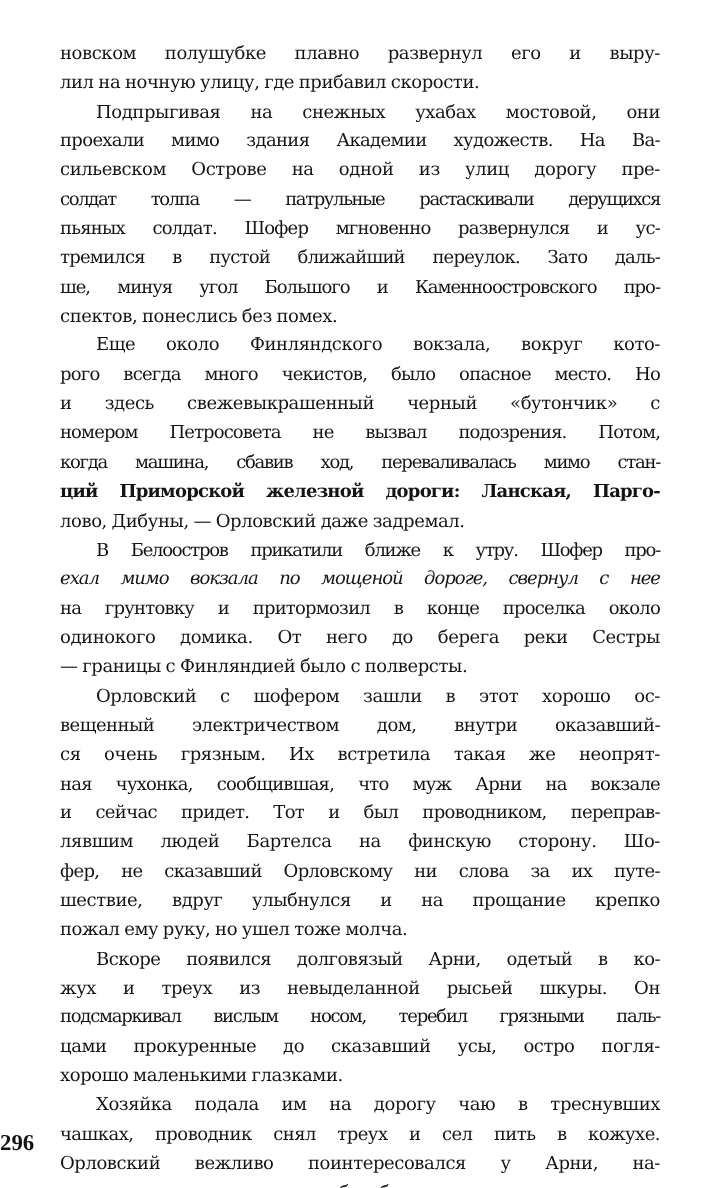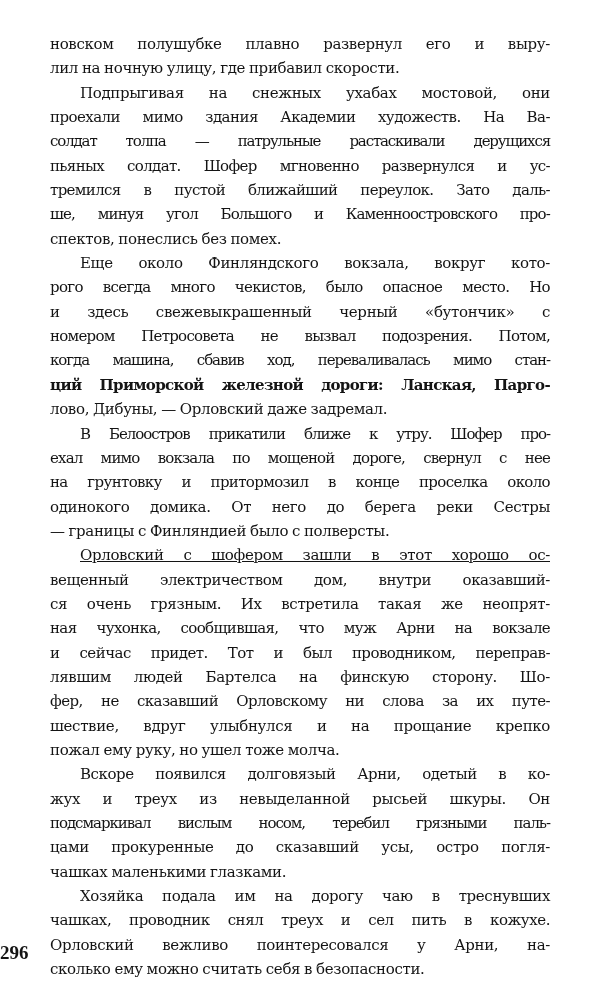--- a/index.html
+++ b/index.html
@@ -43,50 +43,51 @@
     }
   </style>
 </head>
 <body>
 
 <div class="page-text" id="page-text">
     <span class="line" style="letter-spacing: -0.35px;">новском полушубке плавно развернул его и выру-</span>
     <span class="line last" style="letter-spacing: -0.35px;">лил на ночную улицу, где прибавил скорости.</span>
     <span class="line indent" style="letter-spacing: -0.35px;">Подпрыгивая на снежных ухабах мостовой, они</span>
     <span class="line" style="letter-spacing: -0.55px;">проехали мимо здания Академии художеств. На Ва-</span>
+    <span class="line" style="letter-spacing: -0.35px;">сильевском Острове на одной из улиц дорогу пре-</span>
     <span class="line" style="letter-spacing: -1.15px;">солдат толпа — патрульные растаскивали дерущихся</span>
     <span class="line" style="letter-spacing: -0.65px;">пьяных солдат. Шофер мгновенно развернулся и ус-</span>
     <span class="line" style="letter-spacing: -0.65px;">тремился в пустой ближайший переулок. Зато даль-</span>
     <span class="line" style="letter-spacing: -0.85px;">ше, минуя угол Большого и Каменноостровского про-</span>
     <span class="line last" style="letter-spacing: -0.35px;">спектов, понеслись без помех.</span>
     <span class="line indent" style="letter-spacing: -0.35px;">Еще около Финляндского вокзала, вокруг кото-</span>
     <span class="line" style="letter-spacing: -0.65px;">рого всегда много чекистов, было опасное место. Но</span>
     <span class="line" style="letter-spacing: -0.35px;">и здесь свежевыкрашенный черный «бутончик» с</span>
     <span class="line" style="letter-spacing: -0.75px;">номером Петросовета не вызвал подозрения. Потом,</span>
     <span class="line" style="letter-spacing: -1.05px;">когда машина, сбавив ход, переваливалась мимо стан-</span>
     <span class="line" style="letter-spacing: -0.65px; font-weight: bold;">ций Приморской железной дороги: Ланская, Парго-</span>
     <span class="line last" style="letter-spacing: -0.35px;">лово, Дибуны, — Орловский даже задремал.</span>
     <span class="line indent" style="letter-spacing: -1.05px;">В Белоостров прикатили ближе к утру. Шофер про-</span>
-    <span class="line" style="letter-spacing: -0.85px;">ехал мимо вокзала по мощеной дороге, свернул с нее</span>
+    <span class="line" style="letter-spacing: -0.85px; font-style: italic;">ехал мимо вокзала по мощеной дороге, свернул с нее</span>
     <span class="line" style="letter-spacing: -0.65px;">на грунтовку и притормозил в конце проселка около</span>
     <span class="line" style="letter-spacing: -0.35px;">одинокого домика. От него до берега реки Сестры</span>
     <span class="line last" style="letter-spacing: -0.35px;">— границы с Финляндией было с полверсты.</span>
-    <span class="line indent" style="letter-spacing: -0.35px; text-decoration: underline;">Орловский с шофером зашли в этот хорошо ос-</span>
+    <span class="line indent" style="letter-spacing: -0.35px;">Орловский с шофером зашли в этот хорошо ос-</span>
     <span class="line" style="letter-spacing: -0.45px;">вещенный электричеством дом, внутри оказавший-</span>
     <span class="line" style="letter-spacing: -0.35px;">ся очень грязным. Их встретила такая же неопрят-</span>
     <span class="line" style="letter-spacing: -0.65px;">ная чухонка, сообщившая, что муж Арни на вокзале</span>
     <span class="line" style="letter-spacing: -0.55px;">и сейчас придет. Тот и был проводником, переправ-</span>
     <span class="line" style="letter-spacing: -0.35px;">лявшим людей Бартелса на финскую сторону. Шо-</span>
     <span class="line" style="letter-spacing: -0.55px;">фер, не сказавший Орловскому ни слова за их путе-</span>
     <span class="line" style="letter-spacing: -0.35px;">шествие, вдруг улыбнулся и на прощание крепко</span>
     <span class="line last" style="letter-spacing: -0.35px;">пожал ему руку, но ушел тоже молча.</span>
     <span class="line indent" style="letter-spacing: -0.45px;">Вскоре появился долговязый Арни, одетый в ко-</span>
     <span class="line" style="letter-spacing: -0.35px;">жух и треух из невыделанной рысьей шкуры. Он</span>
     <span class="line" style="letter-spacing: -1.05px;">подсмаркивал вислым носом, теребил грязными паль-</span>
     <span class="line" style="letter-spacing: -0.35px;">цами прокуренные до сказавший усы, остро погля-</span>
-    <span class="line last" style="letter-spacing: -0.35px;">чашках маленькими глазками.</span>
+    <span class="line last" style="letter-spacing: -0.35px;">хорошо маленькими глазками.</span>
     <span class="line indent" style="letter-spacing: -0.35px;">Хозяйка подала им на дорогу чаю в треснувших</span>
     <span class="line" style="letter-spacing: -0.45px;">чашках, проводник снял треух и сел пить в кожухе.</span>
     <span class="line" style="letter-spacing: -0.35px;">Орловский вежливо поинтересовался у Арни, на-</span>
     <span class="line last" style="letter-spacing: -0.35px;">сколько ему можно считать себя в безопасности.</span>
   </div>
 
 <div class="page-number">296</div>
 
 </body></html>

